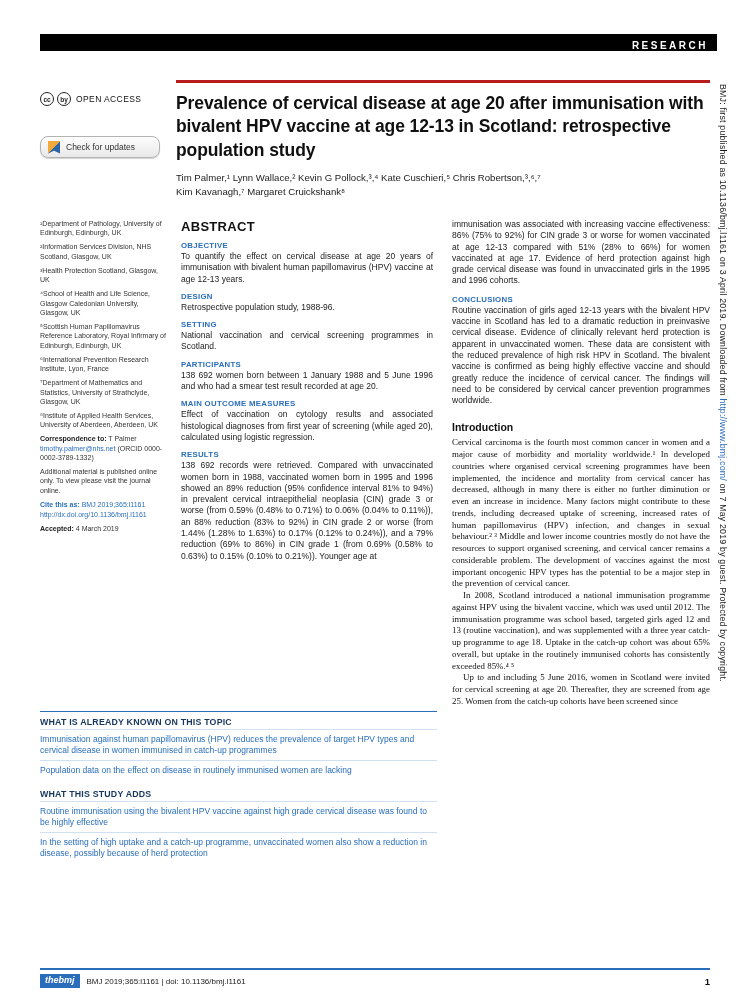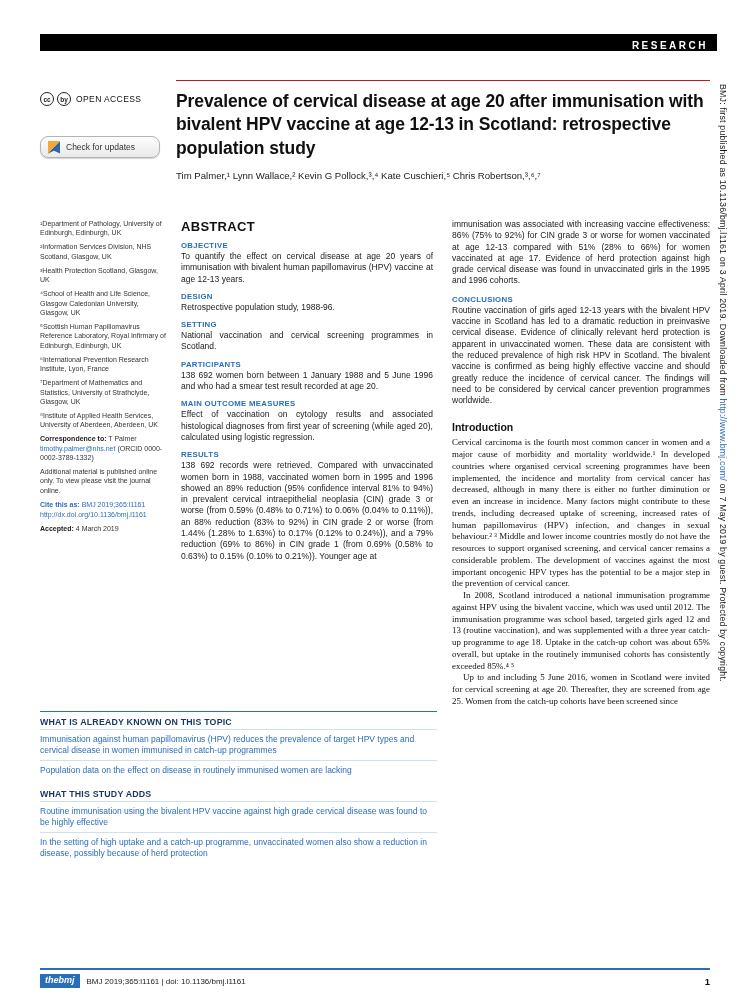--- a/index.html
+++ b/index.html
@@ -19,21 +19,21 @@
     display:inline-flex; align-items:center; justify-content:center; color:#222; }
   .oa-label { font-size:8.5px; font-weight:normal; letter-spacing:0.4px; color:#111; margin-left:2px; }
   .check-updates { margin-top:30px; width:120px; height:22px; border:1px solid #b3b3b3; border-radius:8px;
     background:linear-gradient(#fdfdfd,#e9e9e9); display:flex; align-items:center; gap:6px; padding:0 7px;
     font-size:8.5px; color:#333; box-shadow:0 1px 1px rgba(0,0,0,.18); cursor:pointer; }
   .crossmark-icon { width:12px; height:13px; flex:0 0 auto;
     background:linear-gradient(135deg,#f2a93b 0 52%, #2d66a8 52% 100%);
     clip-path:polygon(0 0,100% 0,100% 100%,50% 78%,0 100%); }
 
   
-  .header-main { position:absolute; left:176px; top:80px; width:534px; border-top:1px solid #b91c1c; padding-top:9px; }
+  .header-main { position:absolute; left:176px; top:80px; width:534px; border-top:3px solid #b91c1c; padding-top:9px; }
   .title { font-size:17.5px; line-height:1.33; font-weight:bold; color:#101010; letter-spacing:-0.1px; }
   .authors { margin-top:9px; font-size:9.6px; line-height:1.45; color:#222; }
   .authors.second { margin-top:0; }
 
   
   .affiliations { position:absolute; left:40px; top:219px; width:129px; font-size:7px; line-height:1.32; color:#333; }
   .aff { margin-bottom:5px; }
   .aff b { color:#222; }
   .aff .blue, .doi { color:#2a6ebb; }
   .aff.cite b { color:#2a6ebb; }
@@ -88,20 +88,21 @@
     </div>
     <div class="check-updates">
       <span class="crossmark-icon"></span>
       <span>Check for updates</span>
     </div>
   </div>
 
   <div class="header-main">
     <h1 class="title">Prevalence of cervical disease at age 20 after immunisation with bivalent HPV vaccine at age 12-13 in Scotland: retrospective population study</h1>
     <p class="authors">Tim Palmer,¹ Lynn Wallace,² Kevin G Pollock,³,⁴ Kate Cuschieri,⁵ Chris Robertson,³,⁶,⁷</p>
+    <p class="authors second">Kim Kavanagh,⁷ Margaret Cruickshank⁸</p>
   </div>
 
   <aside class="affiliations">
     <p class="aff">¹Department of Pathology, University of Edinburgh, Edinburgh, UK</p>
     <p class="aff">²Information Services Division, NHS Scotland, Glasgow, UK</p>
     <p class="aff">³Health Protection Scotland, Glasgow, UK</p>
     <p class="aff">⁴School of Health and Life Science, Glasgow Caledonian University, Glasgow, UK</p>
     <p class="aff">⁵Scottish Human Papillomavirus Reference Laboratory, Royal Infirmary of Edinburgh, Edinburgh, UK</p>
     <p class="aff">⁶International Prevention Research Institute, Lyon, France</p>
     <p class="aff">⁷Department of Mathematics and Statistics, University of Strathclyde, Glasgow, UK</p>

